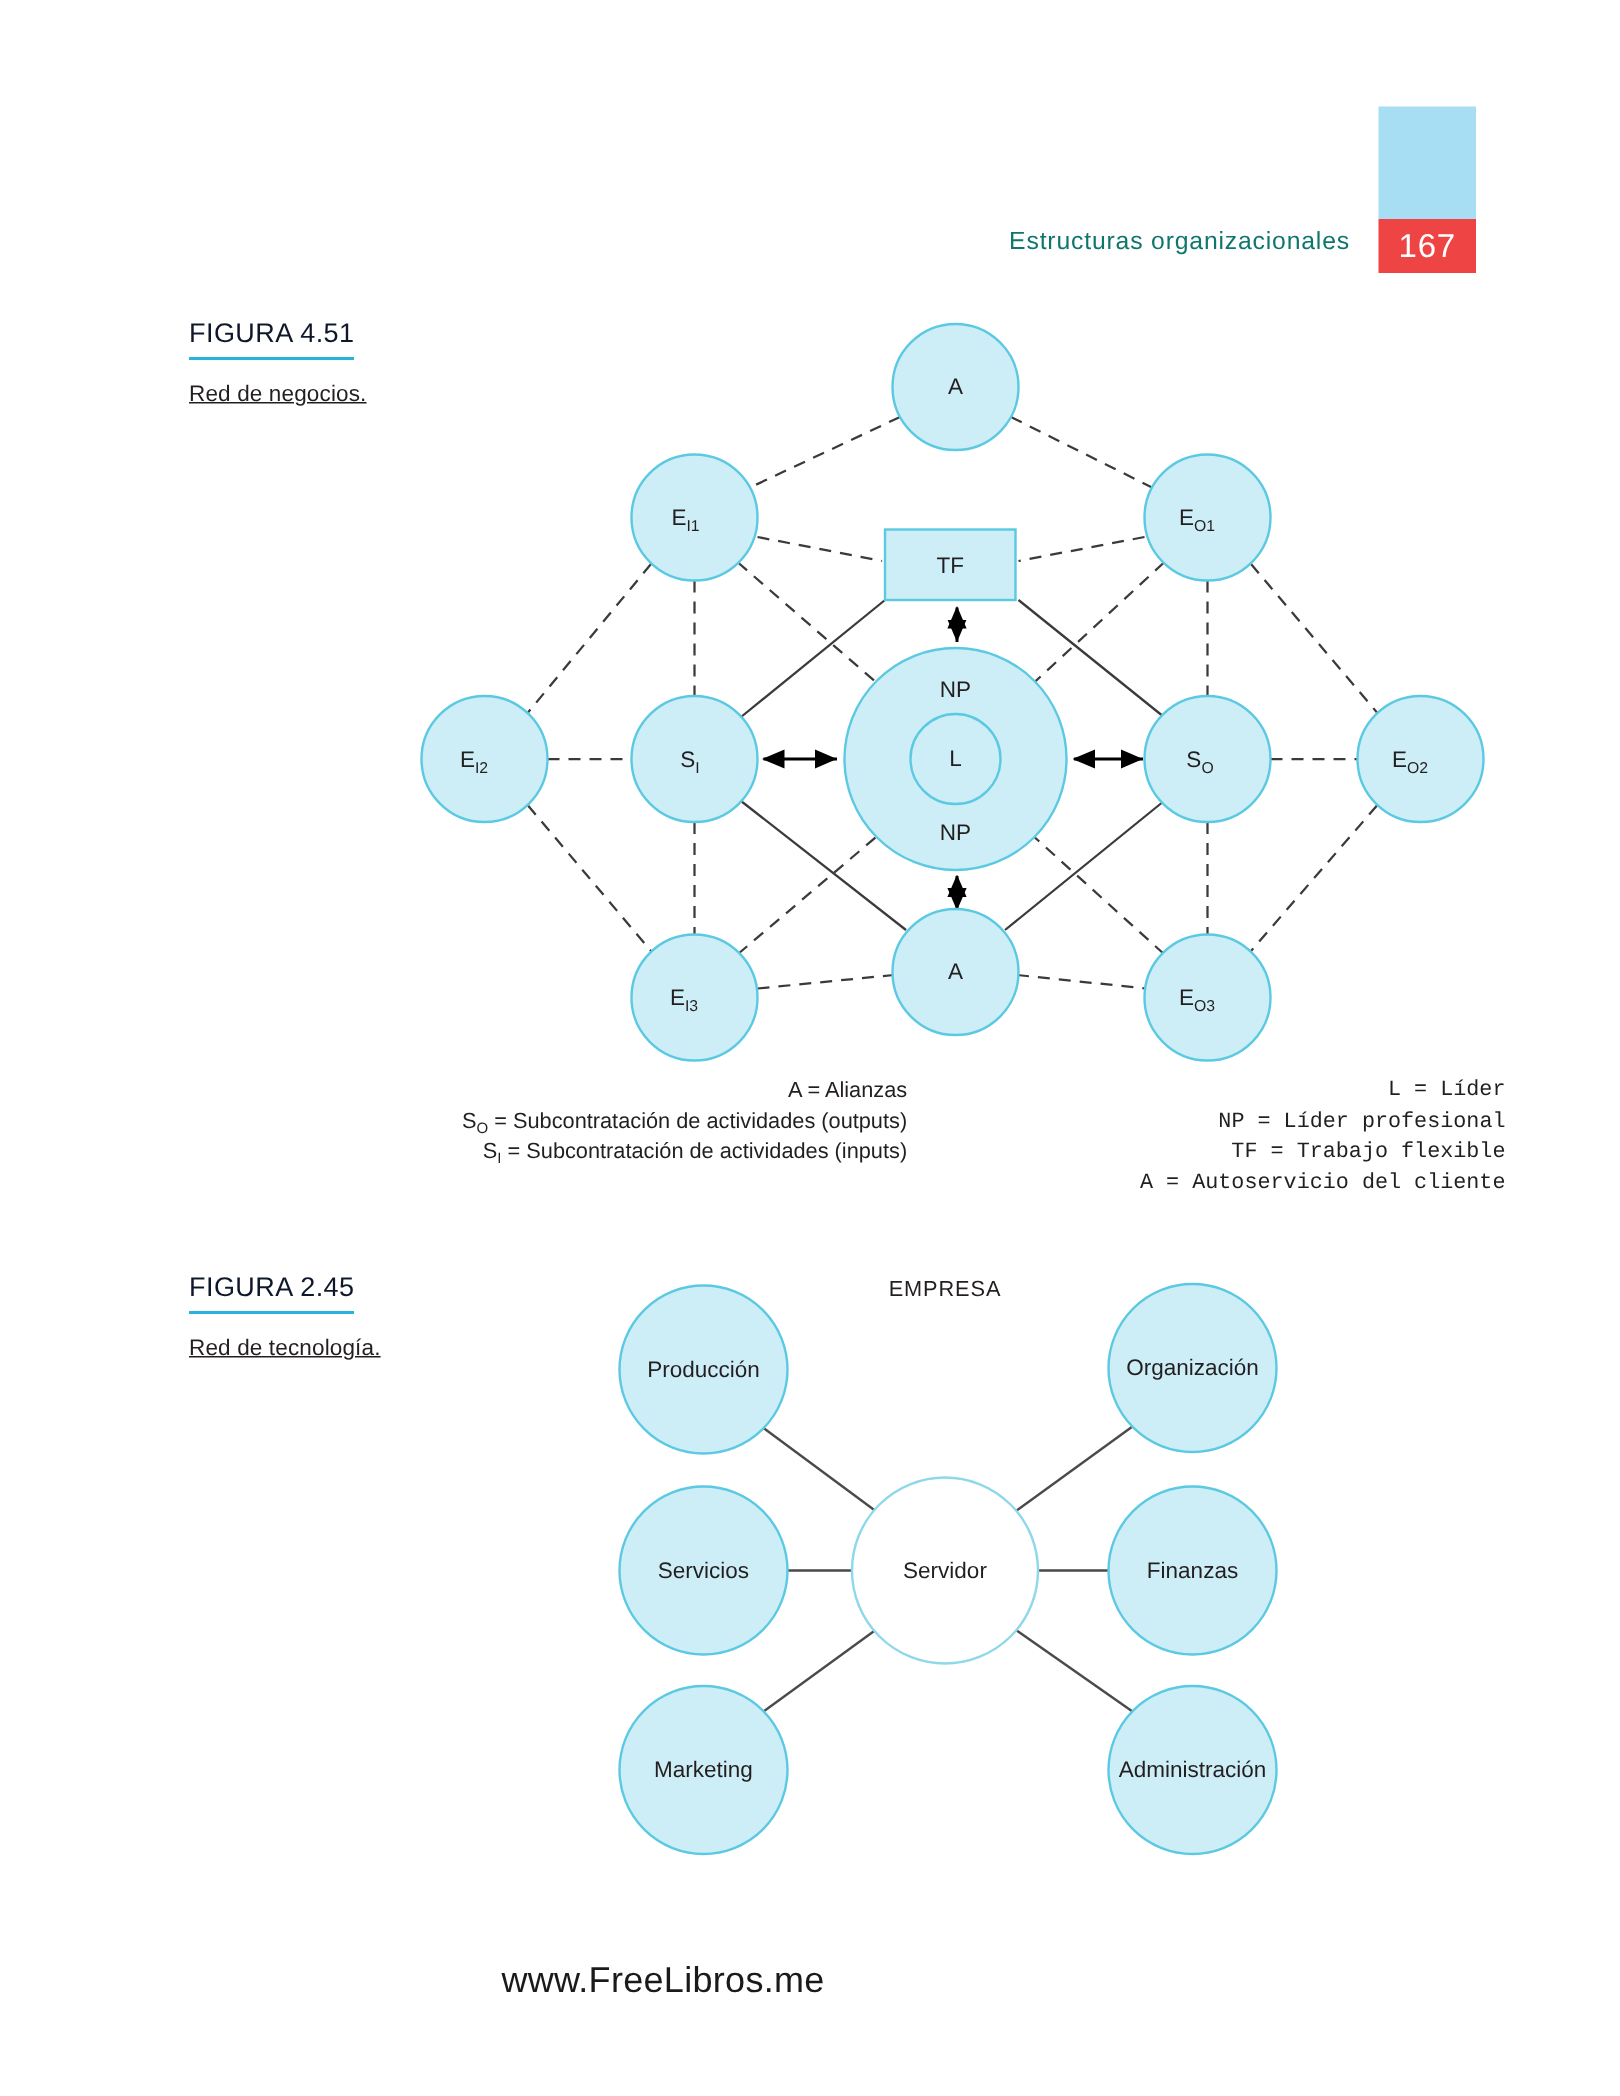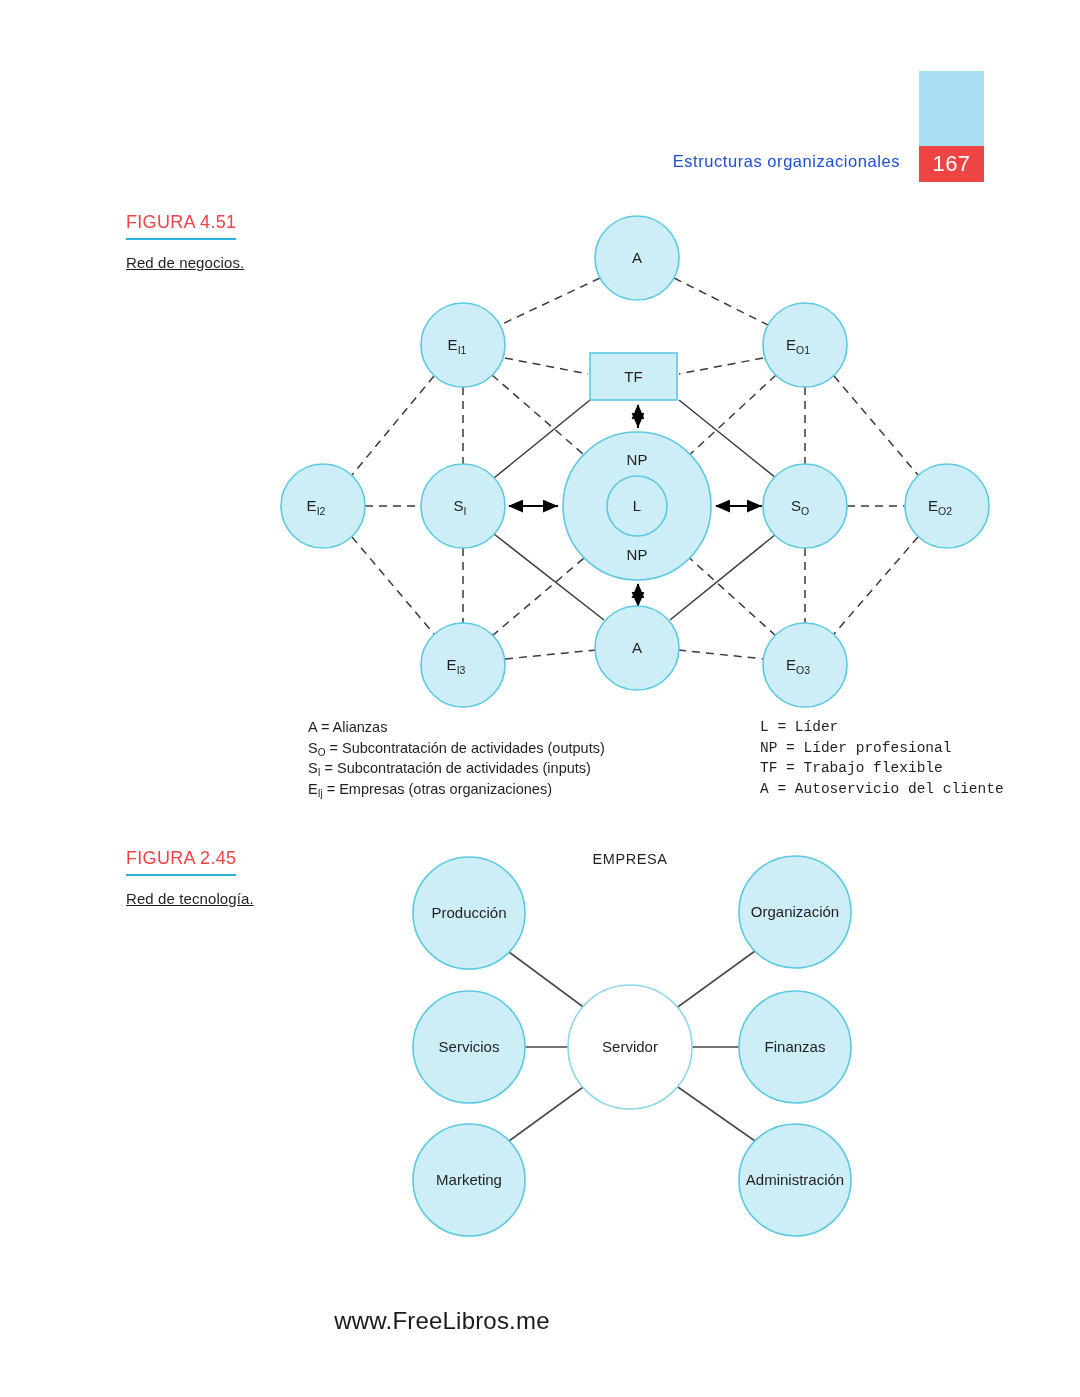--- a/index.html
+++ b/index.html
@@ -43,34 +43,34 @@
     display: flex;
     align-items: center;
     justify-content: center;
     letter-spacing: 0.5px;
   }
   #header-running-title {
     position: absolute;
     right: 180px;
     top: 152px;
     font-size: 16.5px;
-    color: #1d4ed8;
+    color: #0f766e;
     letter-spacing: 0.55px;
     white-space: nowrap;
   }
 
   
   .figure-caption-block {
     position: absolute;
     left: 126px;
     width: 230px;
   }
   .figure-label {
     font-size: 18px;
-    color: #ef4444;
+    color: #0f172a;
     letter-spacing: 0.3px;
     padding-bottom: 5px;
     border-bottom: 2.5px solid #28b3dc;
     display: inline-block;
   }
   .figure-desc {
     margin-top: 14px;
     font-size: 15px;
     color: #231f20;
     letter-spacing: 0.1px;
@@ -167,21 +167,21 @@
   }
   .legend-col {
     position: absolute;
     font-size: 14.5px;
     line-height: 19.5px;
     color: #231f20;
     white-space: nowrap;
   }
   #legend-col-left { left: 308px; top: 0; }
   #legend-col-right { left: 760px; top: 0; font-family: Liberation Mono, monospace; }
-  .legend-line { display: block; }
+  .legend-line { display: block; text-align: right; }
   .legend-line sub {
     font-size: 10px;
     vertical-align: baseline;
     position: relative;
     top: 3px;
   }
 
   
   #page-footer {
     position: absolute;
@@ -327,21 +327,20 @@
     <circle class="node-circle" cx="805" cy="665" r="42"></circle>
     <text class="node-label" x="798" y="666"><tspan>E</tspan><tspan class="node-label-sub" dy="5">O3</tspan></text>
   </g>
 </svg>
 
 <div id="legend-451">
   <div class="legend-col" id="legend-col-left">
     <span class="legend-line"><span>A</span><sub></sub> <span>= Alianzas</span></span>
     <span class="legend-line"><span>S</span><sub>O</sub> <span>= Subcontratación de actividades (outputs)</span></span>
     <span class="legend-line"><span>S</span><sub>I</sub> <span>= Subcontratación de actividades (inputs)</span></span>
-    <span class="legend-line"><span>E</span><sub>Ij</sub> <span>= Empresas (otras organizaciones)</span></span>
   </div>
   <div class="legend-col" id="legend-col-right">
     <span class="legend-line"><span>L</span><sub></sub> <span>= Líder</span></span>
     <span class="legend-line"><span>NP</span><sub></sub> <span>= Líder profesional</span></span>
     <span class="legend-line"><span>TF</span><sub></sub> <span>= Trabajo flexible</span></span>
     <span class="legend-line"><span>A</span><sub></sub> <span>= Autoservicio del cliente</span></span>
   </div>
 </div>
 
 <div class="figure-caption-block" id="caption-452">

